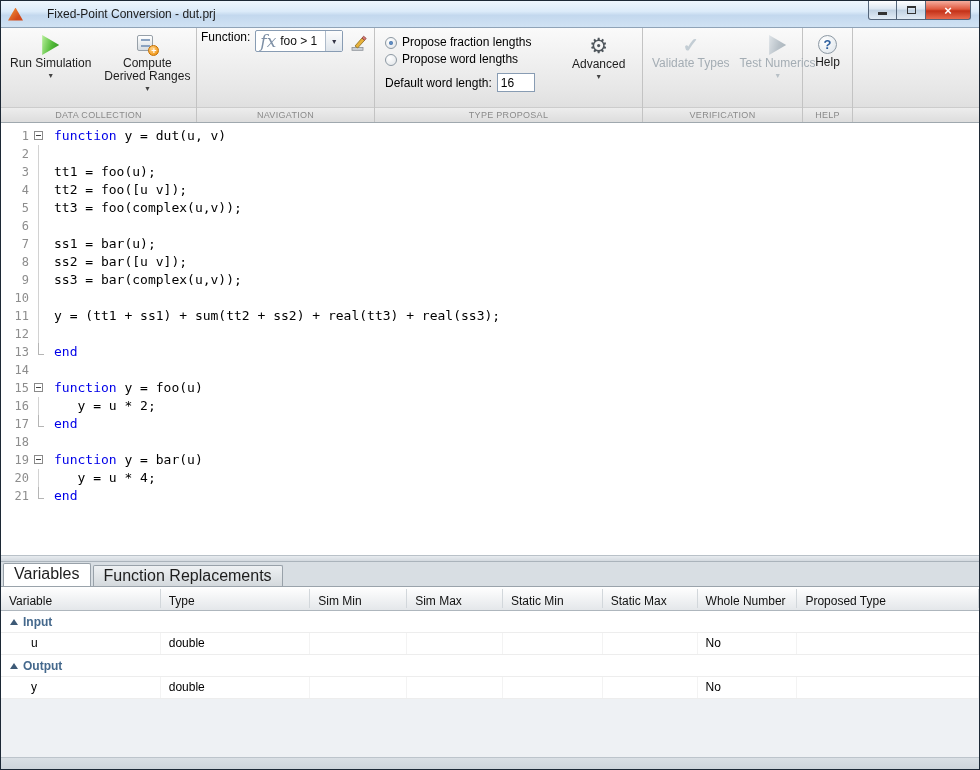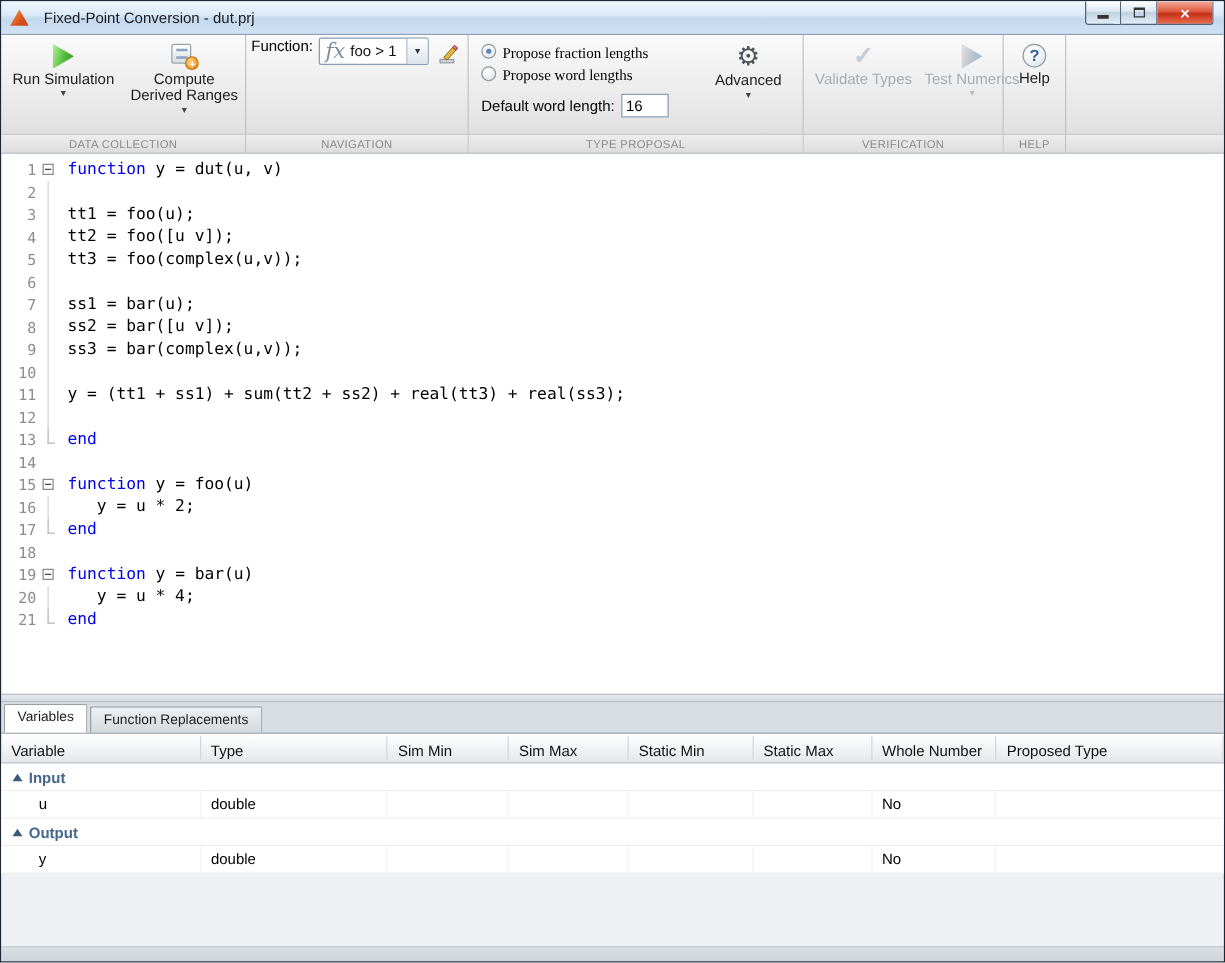--- a/index.html
+++ b/index.html
@@ -1,20 +1,20 @@
 <!DOCTYPE html>
 <html><head>
 <meta charset="utf-8">
 <style>
   * { box-sizing: border-box; margin:0; padding:0; }
   body { font-family:"Liberation Sans", sans-serif; background:#666; }
   .window { width:980px; height:770px; display:flex; flex-direction:column; border:1px solid #1c2835; background:#e8edf2; position:relative; overflow:hidden; }
 
   
-  .titlebar { flex:0 0 27px; background:linear-gradient(#eef6fd 0%, #dcebf9 40%, #c3d8ee 55%, #d0e2f3 100%); border-bottom:1px solid #8fa3b7; display:flex; align-items:center; padding:0 7px; gap:12px; }
+  .titlebar { flex:0 0 27px; background:linear-gradient(#eef6fd 0%, #dcebf9 40%, #c3d8ee 55%, #d0e2f3 100%); border-bottom:1px solid #8fa3b7; display:flex; align-items:center; padding:0 7px; gap:24px; }
   .matlab-logo { width:15px; height:13px; background:linear-gradient(135deg,#f79a3c,#d2491a 70%); clip-path:polygon(50% 0, 100% 100%, 0 100%); }
   .title-text { font-size:12px; color:#1b1b1b; }
   .win-buttons { position:absolute; top:0; right:8px; display:flex; z-index:5; }
   .win-btn { width:29px; height:19px; border:1px solid #54657a; border-top:none; background:linear-gradient(#ffffff,#dbe6f1 45%, #c0d1e2 50%, #e2ecf6); display:flex; align-items:center; justify-content:center; cursor:default; }
   .win-btn + .win-btn { border-left:none; }
   .win-btn.min { border-radius:0 0 0 3px; }
   .win-btn.close { width:45px; background:linear-gradient(#f2a untitled,#fff); background:linear-gradient(#f5ad9e,#e05a40 45%, #c33118 55%, #e96b4f); color:#fff; font-size:13px; font-weight:bold; border-radius:0 0 3px 0; }
   .glyph-min { width:9px; height:3px; background:#333; margin-top:7px; }
   .glyph-max { width:9px; height:8px; border:1px solid #333; border-top:2px solid #333; background:transparent; }
 
@@ -45,21 +45,21 @@
   .icon-help { width:19px; height:19px; border-radius:50%; border:1px solid #8d99a4; background:radial-gradient(circle at 35% 30%, #ffffff, #dde4ea); color:#2d5f9e; font-weight:bold; font-size:13px; line-height:17px; text-align:center; }
 
   .nav-content { align-items:center; gap:5px; padding:0 8px; font-size:12px; }
   .combo { height:22px; width:104px; border:1px solid #889cb3; background:#fff; display:flex; align-items:center; border-radius:2px; }
   .combo .fx { font-family:"DejaVu Serif", serif; font-style:italic; color:#7d8fa5; font-size:17px; padding:0 4px; }
   .combo .val { font-size:12px; flex:1; color:#111; }
   .combo .arrow { width:17px; align-self:stretch; background:linear-gradient(#fdfdfd,#dfe5ec); border-left:1px solid #aebbca; display:flex; align-items:center; justify-content:center; font-size:7px; color:#334; }
   .iconbtn { width:26px; height:26px; display:flex; align-items:center; justify-content:center; border-radius:3px; }
 
   .tp-left { display:flex; flex-direction:column; justify-content:flex-start; padding:5px 6px 0; gap:3px; font-size:12px; width:188px; }
-  .radio-row { display:flex; align-items:flex-start; gap:5px;font-family:Liberation Serif, serif; }
+  .radio-row { display:flex; align-items:flex-end; gap:5px; }
   .radio { width:12px; height:12px; border-radius:50%; border:1px solid #8d99a3; background:radial-gradient(circle at 35% 30%, #ffffff, #dfe3e7); position:relative; flex:0 0 12px; }
   .radio.on::after { content:""; position:absolute; inset:3px; border-radius:50%; background:radial-gradient(#6f9bd1,#2c5c94); }
   .wl-row { display:flex; align-items:center; gap:5px; margin-top:4px; }
   .wl-input { width:38px; height:19px; border:1px solid #889cb3; font-size:12px; padding:1px 3px; font-family:"Liberation Sans", sans-serif; }
 
   
   .editor { flex:0 0 432px; background:#fff; overflow:hidden; font-family:"DejaVu Sans Mono","Liberation Mono",monospace; font-size:13px; padding-top:4px; }
   .code-line { display:flex; height:18px; line-height:18px; }
   .ln { flex:0 0 28px; text-align:right; color:#8d8d8d; font-size:12px; }
   .fold { flex:0 0 20px; position:relative; }
@@ -67,21 +67,21 @@
   .kw { color:#0000e8; }
   .fold .box { position:absolute; left:5px; top:4px; width:9px; height:9px; border:1px solid #8a8a8a; background:#fff; }
   .fold .box::after { content:""; position:absolute; left:1px; right:1px; top:3px; height:1px; background:#444; }
   .fold.mid::before { content:""; position:absolute; left:9px; top:0; bottom:0; width:1px; background:#d2d2d2; }
   .fold.endf::before { content:""; position:absolute; left:9px; top:0; height:12px; width:1px; background:#b5b5b5; }
   .fold.endf::after { content:""; position:absolute; left:9px; top:11px; width:6px; height:1px; background:#b5b5b5; }
 
   
   .splitter { flex:0 0 7px; background:linear-gradient(#e7ebef,#d3d9df); border-top:1px solid #b9c1c8; border-bottom:1px solid #aab3bb; }
   .tabbar { flex:0 0 24px; background:#d8dee3; display:flex; align-items:flex-end; padding-left:2px; }
-  .tab { height:21px; padding:0 10px; font-size:11px; line-height:20px; border:1px solid #98a1a9; border-bottom:none; background:linear-gradient(#eef1f3,#d4d9dd); margin-right:2px; border-radius:2px 2px 0 0; color:#1d1d1d; position:relative; }
+  .tab { height:21px; padding:0 10px; font-size:16px; line-height:20px; border:1px solid #98a1a9; border-bottom:none; background:linear-gradient(#eef1f3,#d4d9dd); margin-right:2px; border-radius:2px 2px 0 0; color:#1d1d1d; position:relative; }
   .tab.active { background:#fff; height:23px; z-index:2; }
 
   .grid-header { flex:0 0 25px; display:flex; background:linear-gradient(#ffffff,#e4e7ea); border-bottom:1px solid #aeb6bd; border-top:1px solid #9aa3ab;align-items:center; }
   .gh-cell { font-size:12px; padding:5px 8px 0; border-right:1px solid #d2d7db; color:#111; overflow:hidden; white-space:nowrap; }
   .grid-body { background:#fff; }
   .grow { display:flex; height:22px; border-bottom:1px solid #ededed; align-items:center; font-size:12px; background:#fff; }
   .grow.group { font-weight:bold; color:#44688c; }
   .tri { width:0; height:0; border-left:4px solid transparent; border-right:4px solid transparent; border-bottom:6px solid #3d5a77; margin:0 5px 0 9px; }
   .gcell { padding:0 8px; height:100%; line-height:21px; border-right:1px solid #f3f3f3; overflow:hidden; white-space:nowrap; }
   .gcell.first { padding-left:30px; }

